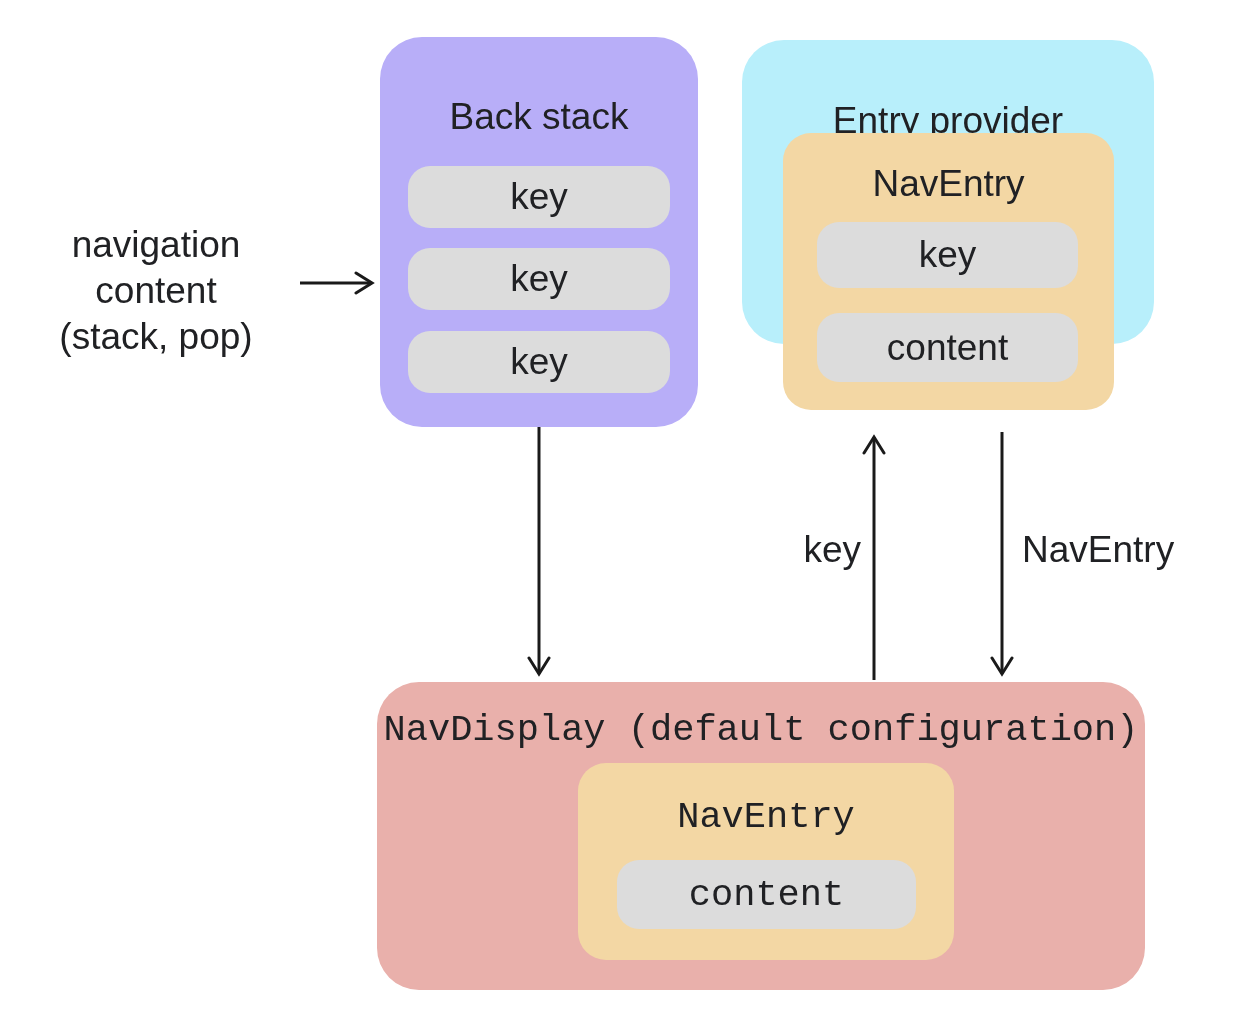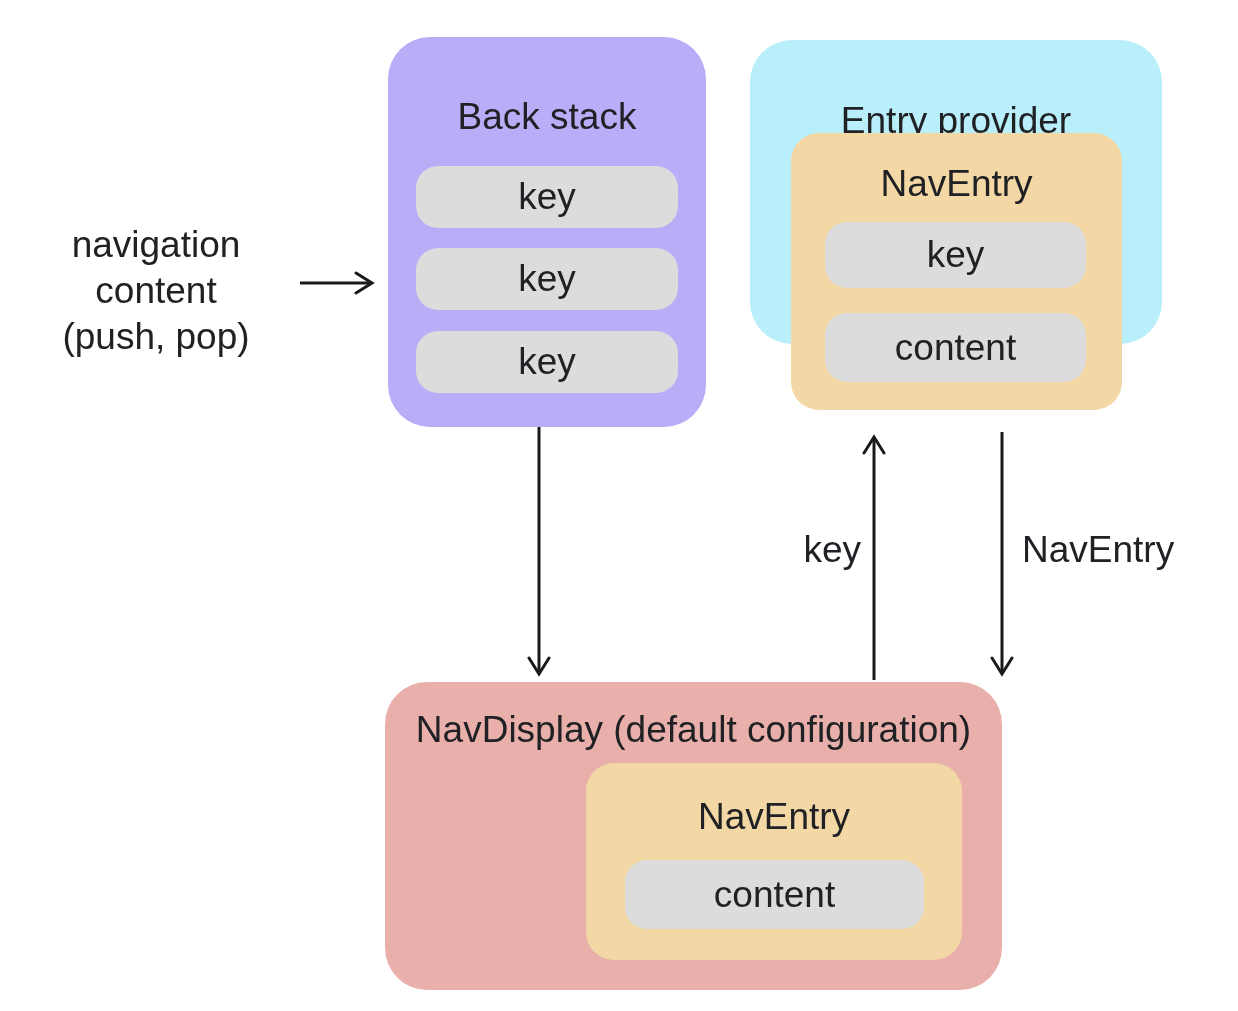--- a/index.html
+++ b/index.html
@@ -6,21 +6,21 @@
   .canvas {
     position: relative;
     width: 1238px;
     height: 1011px;
     background: #ffffff;
     font-family: "Liberation Sans", sans-serif;
     color: #202124;
     overflow: hidden;
   }
   .box { position: absolute; box-sizing: border-box; }
-  .rounded-lg { border-radius: 42px; margin-left: 8px; }
+  .rounded-lg { border-radius: 42px; }
   .rounded-md { border-radius: 28px; }
   .pill { position: absolute; border-radius: 22px; display: flex; align-items: center; justify-content: center; }
   .box-title { position: absolute; left: 0; right: 0; text-align: center; font-size: 37px; line-height: 46px; }
   .pill-text { font-size: 37px; }
   .annotation {
     position: absolute;
     text-align: center;
     font-size: 37px;
     line-height: 46px;
   }
@@ -53,34 +53,34 @@
       <div class="box-title" style="top: 28px; color: rgb(32, 33, 36);">NavEntry</div>
       <div class="pill" style="left: 34px; top: 89px; width: 261px; height: 66px; background: rgb(220, 220, 220);">
         <span class="pill-text" style="color: rgb(32, 33, 36);">key</span>
       </div>
       <div class="pill" style="left: 34px; top: 180px; width: 261px; height: 69px; background: rgb(220, 220, 220);">
         <span class="pill-text" style="color: rgb(32, 33, 36);">content</span>
       </div>
     </div>
   </div>
 
-  <div class="box rounded-lg" style="left: 377px; top: 682px; width: 617px; height: 308px; background: rgb(233, 176, 171);">
+  <div class="box rounded-lg" style="left: 377px; top: 682px; width: 768px; height: 308px; background: rgb(233, 176, 171); font-family: Liberation Mono, monospace;">
     <div class="box-title" style="top: 25px; color: rgb(32, 33, 36);">NavDisplay (default configuration)</div>
 
     <div class="box rounded-md" style="left: 201px; top: 81px; width: 376px; height: 197px; background: rgb(243, 215, 164);">
       <div class="box-title" style="top: 31px; color: rgb(32, 33, 36);">NavEntry</div>
       <div class="pill" style="left: 39px; top: 97px; width: 299px; height: 69px; background: rgb(220, 220, 220);">
         <span class="pill-text" style="color: rgb(32, 33, 36);">content</span>
       </div>
     </div>
   </div>
 
   <div class="annotation" style="left: 6px; top: 222px; width: 300px; color: rgb(32, 33, 36);">
     <div>navigation content</div>
-    <div>(push, pop)</div>
+    <div>(stack, pop)</div>
   </div>
 
   <div class="float-label" style="left: 750px; top: 527px; width: 111px; text-align: right; color: rgb(32, 33, 36);">key</div>
   <div class="float-label" style="left: 1022px; top: 527px; width: 200px; text-align: left; color: rgb(32, 33, 36);">NavEntry</div>
 
   <svg class="arrow-layer" viewBox="0 0 1238 1011" xmlns="http://www.w3.org/2000/svg">
     <defs>
       <marker id="chevron" viewBox="0 0 24 24" refX="20" refY="12" markerWidth="24" markerHeight="24" markerUnits="userSpaceOnUse" orient="auto">
         <path d="M4,2 L20,12 L4,22" fill="none" stroke-width="3" stroke-linecap="round" style="stroke: rgb(26, 26, 26);"></path>
       </marker>

